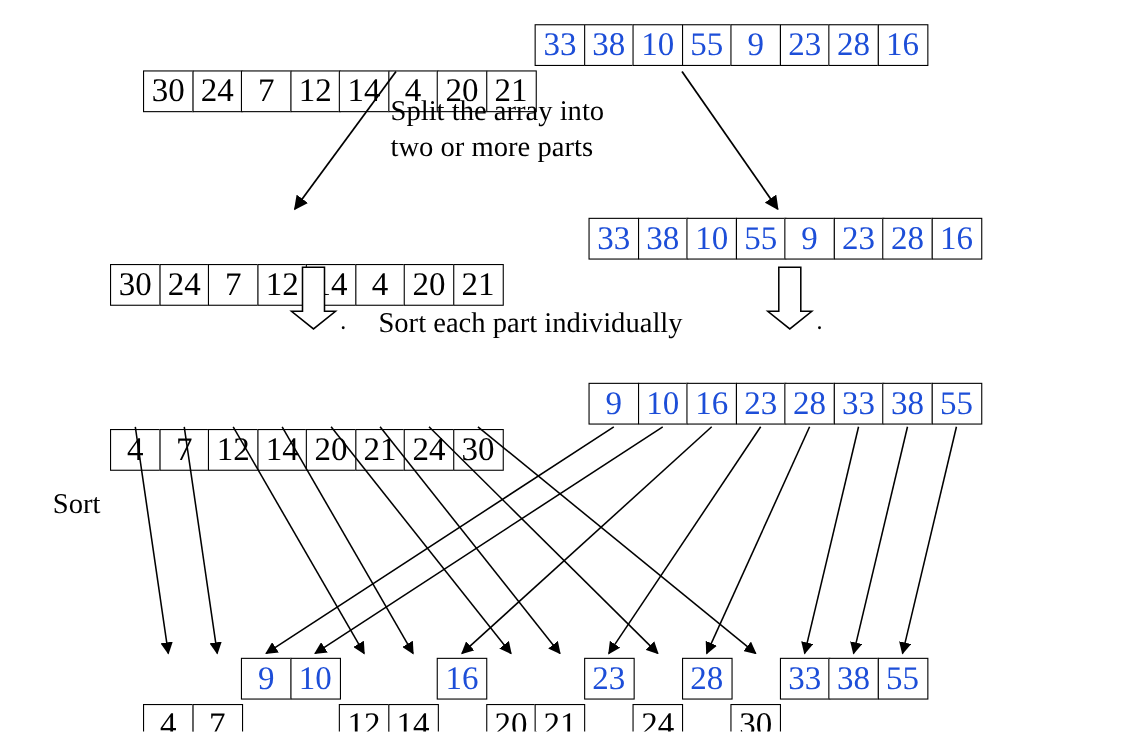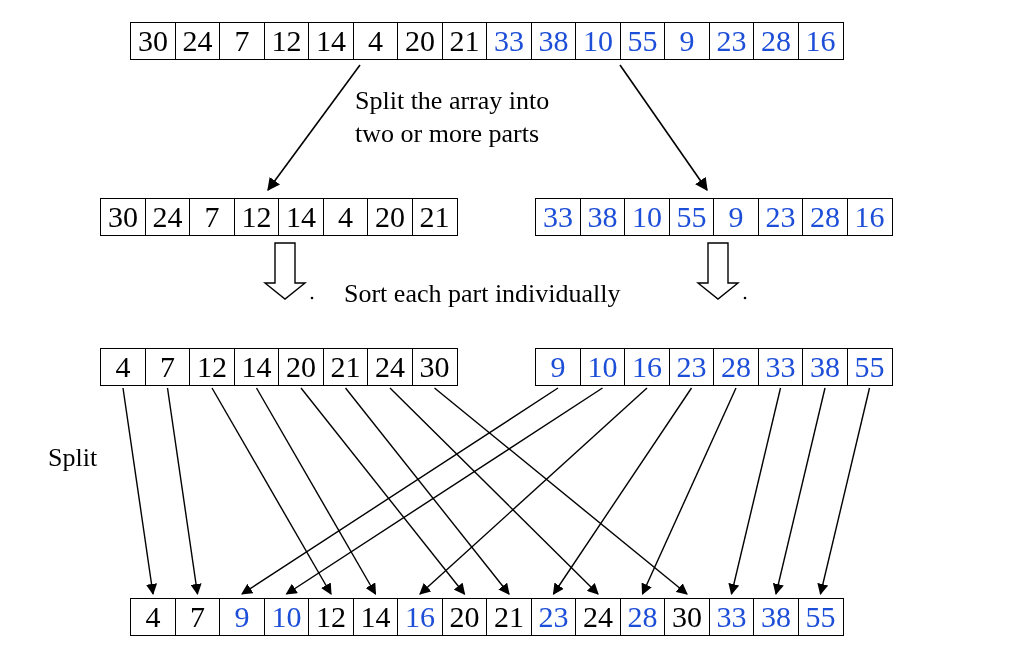--- a/index.html
+++ b/index.html
@@ -23,21 +23,21 @@
     margin-left: -1.5px;
     display: flex;
     align-items: center;
     justify-content: center;
     font-size: 30px;
     font-weight: 400;
     background: #fff;
     box-sizing: border-box;
   }
   .cell:first-child { margin-left: 0; }
-  .black { color: #000; }
+  .black { color: #000; margin-top: 42px; }
   .blue  { color: #1d4ed8; }
   .caption {
     position: absolute;
     font-size: 26px;
     color: #000;
     line-height: 1.25;
     font-family: Liberation Serif, serif;
   }
   svg.overlay {
     position: absolute;
@@ -122,21 +122,21 @@
     <div class="cell blue">28</div>
     <div class="cell black">30</div>
     <div class="cell blue">33</div>
     <div class="cell blue">38</div>
     <div class="cell blue">55</div>
   </div>
 
 <div class="caption" style="left:355px; top:85px; white-space:pre;">Split the array into
 two or more parts</div>
 <div class="caption" style="left:344px; top:278px;">Sort each part individually</div>
-<div class="caption" style="left:48px; top:442px;">Split</div>
+<div class="caption" style="left:48px; top:442px;">Sort</div>
 
 <svg class="overlay" id="overlay">
   <defs>
     <marker id="ah" viewBox="0 0 10 10" refX="9" refY="5" markerWidth="8" markerHeight="8" orient="auto-start-reverse">
       <path d="M 0 0 L 10 5 L 0 10 z" fill="#000"></path>
     </marker>
   </defs>
 <line x1="360" y1="65" x2="268" y2="190" stroke="#000" stroke-width="1.6" marker-end="url(#ah)"></line>
     <line x1="620" y1="65" x2="707" y2="190" stroke="#000" stroke-width="1.6" marker-end="url(#ah)"></line>
     <path d="M 275 243 L 295 243 L 295 283 L 305 283 L 285 299 L 265 283 L 275 283 Z" fill="#fff" stroke="#000" stroke-width="1.4"></path>

